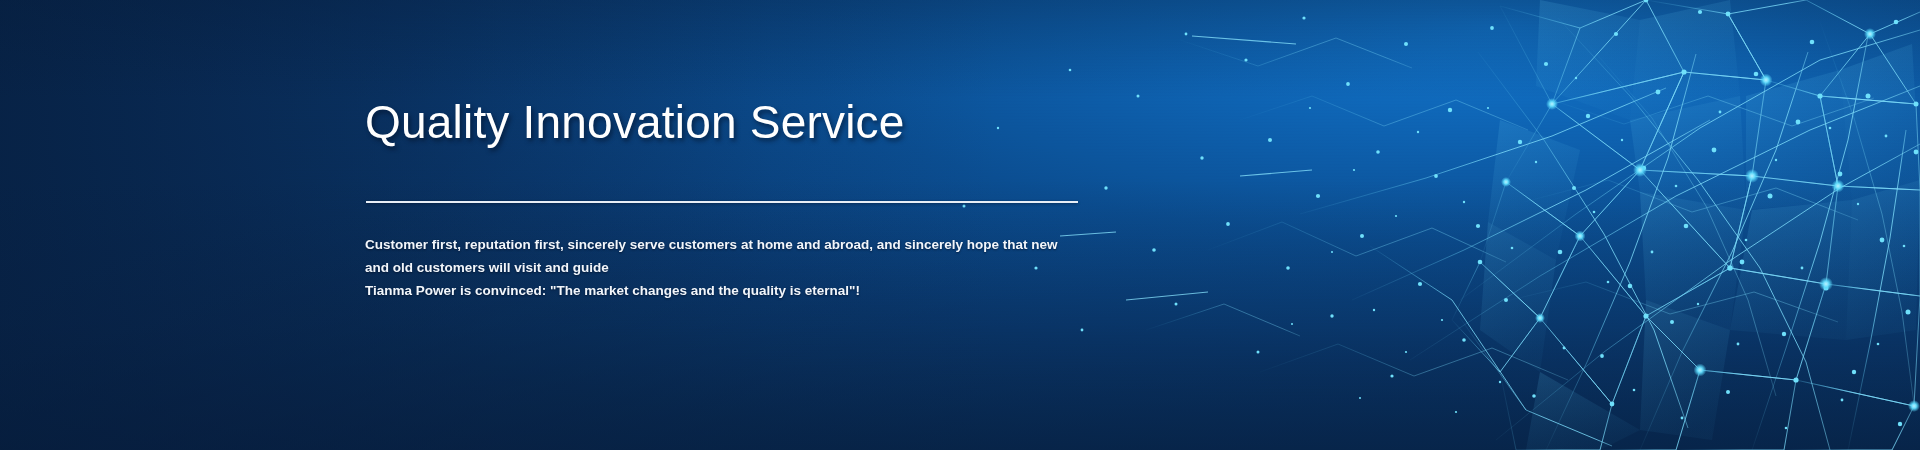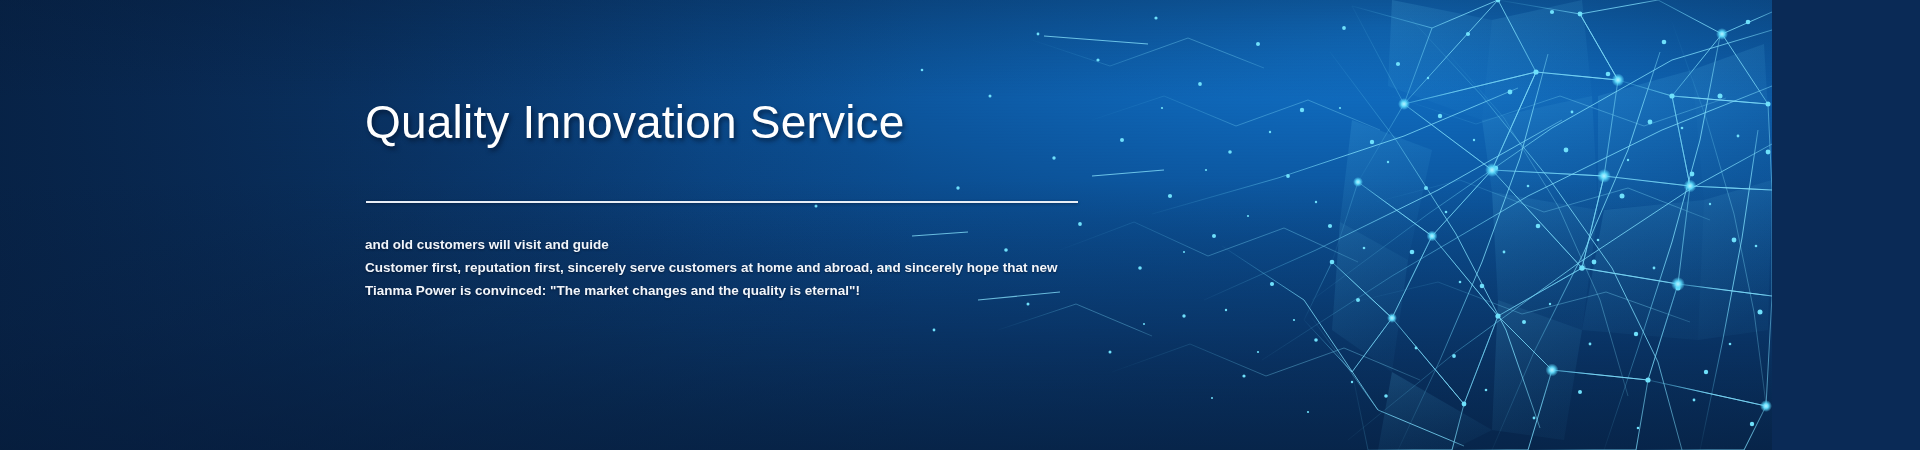--- a/index.html
+++ b/index.html
@@ -2,21 +2,21 @@
 <html><head>
 <meta charset="utf-8">
 <style>
   html, body {
     margin: 0;
     padding: 0;
     background: #0a2a56;
   }
   #banner {
     position: relative;
-    width: 1772px;
+    width: 1920px;
     height: 450px;
     overflow: hidden;
     font-family: "Liberation Sans", sans-serif;
     background: #0a2a56;
     -webkit-font-smoothing: antialiased;
   }
 
   
   .bg-base {
     position: absolute;
@@ -383,20 +383,20 @@
     </svg>
   </div>
 
   <div class="copy">
 
     <h1 class="headline">Quality Innovation Service</h1>
 
     <div class="divider"></div>
 
     <p class="bodycopy">
+      <span class="ln">Customer first, reputation first, sincerely serve customers at home and abroad, and sincerely hope that new</span>
       <span class="ln">and old customers will visit and guide</span>
-      <span class="ln">Customer first, reputation first, sincerely serve customers at home and abroad, and sincerely hope that new</span>
       <span class="ln">Tianma Power is convinced: "The market changes and the quality is eternal"!</span>
     </p>
 
   </div>
 
 </div>
 
 </body></html>

